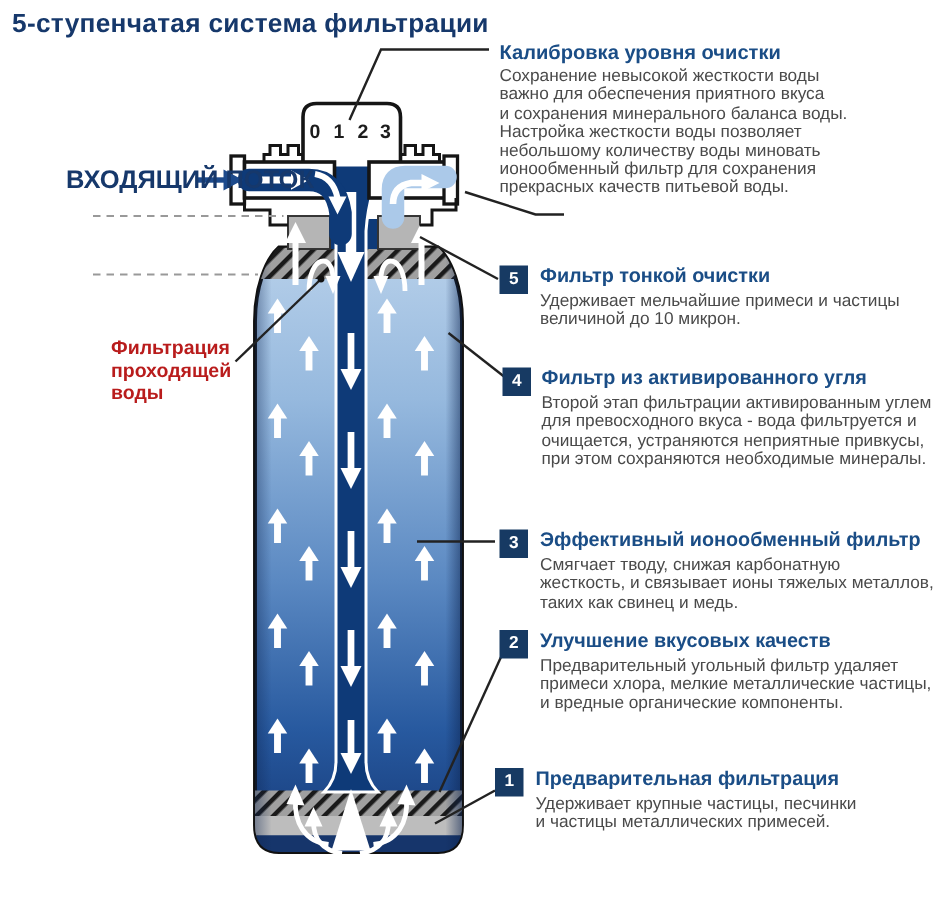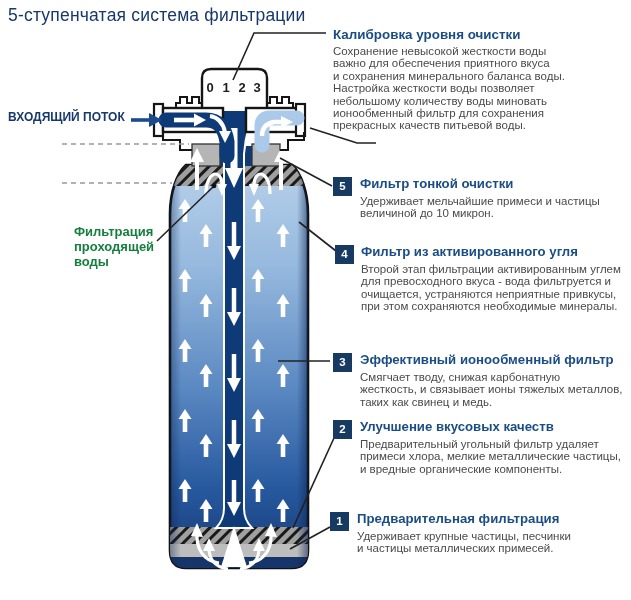--- a/index.html
+++ b/index.html
@@ -1,24 +1,24 @@
 <!DOCTYPE html>
 <html><head>
 <meta charset="utf-8">
 <style>
   html,body{margin:0;padding:0;background:#ffffff;}
   #stage{position:relative;width:631px;height:600px;overflow:hidden;
          font-family:"Liberation Sans",sans-serif;background:#ffffff;}
   #stage svg{position:absolute;left:0;top:0;}
   .abs{position:absolute;}
-  .title{left:8px;top:5px;font-size:17.5px;font-weight:normal;color:#16386b;letter-spacing:.2px;}
-  .flow-label{font-size:12px;font-weight:bold;color:#16386b;white-space:nowrap;}
+  .title{left:8px;top:5px;font-size:17.5px;font-weight:bold;color:#16386b;letter-spacing:.2px;}
+  .flow-label{font-size:17px;font-weight:bold;color:#16386b;white-space:nowrap;margin-left:36px;}
   .inlet{left:8px;top:110px;}
   .outlet{left:378px;top:139px;}
-  .filtration{left:74px;top:224px;font-size:13px;font-weight:bold;color:#15803d;
+  .filtration{left:74px;top:224px;font-size:13px;font-weight:bold;color:#b91c1c;
               line-height:15px;white-space:pre-line;}
   .callout{width:300px;}
   .callout h3{margin:0;font-size:13.4px;font-weight:bold;color:#1a4d86;}
   .callout p{margin:3px 0 0 0;font-size:11.5px;line-height:12.4px;color:#4a4a4a;white-space:pre-line;}
   .calibration{left:333px;top:27px;}
   .step-badge{width:19px;height:19px;background:#173a63;color:#ffffff;
               font-size:11.5px;font-weight:bold;text-align:center;line-height:19px;}
   .step-text{width:300px;}
   .step-text h3{margin:0;font-size:13.2px;font-weight:bold;color:#1a4d86;}
   .step-text p{margin:4px 0 0 0;font-size:11.5px;line-height:12.3px;color:#4a4a4a;white-space:pre-line;}

